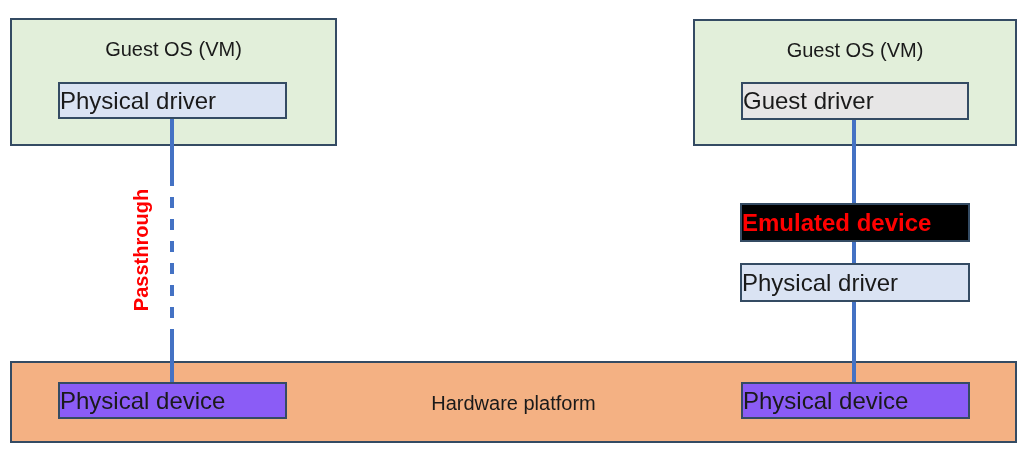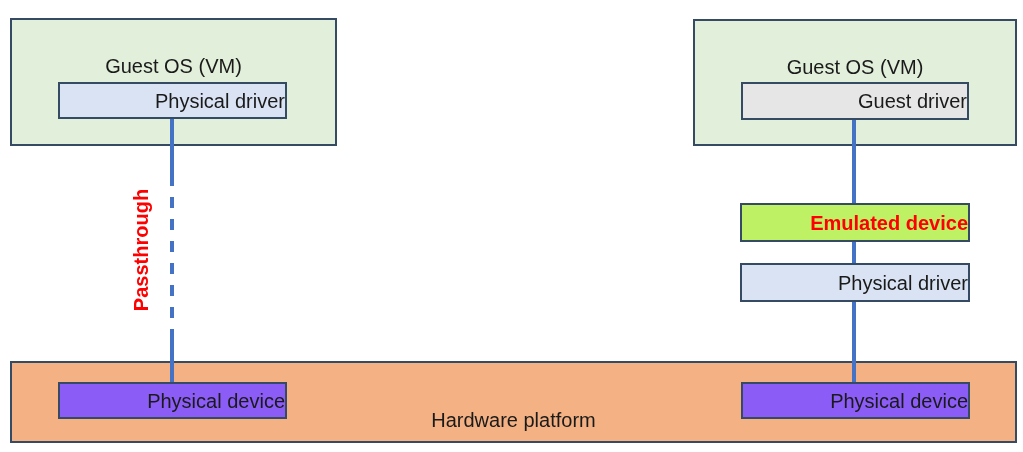--- a/index.html
+++ b/index.html
@@ -9,33 +9,33 @@
   }
   .section{
     position:absolute;border:2px solid #344B63;box-sizing:border-box;z-index:1;
   }
   .guest-os-left{left:10px;top:18px;width:327px;height:128px;background:#E2EFDA;}
   .guest-os-right{left:693px;top:19px;width:324px;height:127px;background:#E2EFDA;}
   .hypervisor{left:10px;top:172px;width:1007px;height:161px;background:#FFE699;}
   .hardware{left:10px;top:361px;width:1007px;height:82px;background:#F4B183;}
   .section-title{
     position:absolute;left:0;width:100%;text-align:center;
-    font-size:20px;line-height:26px;margin-top:17px;
+    font-size:20px;line-height:26px;
   }
   .guest-title{top:16px;}
   .hyp-title{top:64px;}
   .hw-title{top:27px;}
   .chip{
     position:absolute;border:2px solid #344B63;box-sizing:border-box;z-index:3;
-    display:flex;align-items:center;justify-content:flex-end;
-    font-size:20px;line-height:22px;
+    display:flex;align-items:center;justify-content:flex-start;
+    font-size:24px;line-height:22px;
   }
   .chip-driver{background:#DAE3F3;}
-  .chip-guest-driver{background:#E7E6E6;padding-left:17px;}
-  .chip-emulated{background:#bef264;color:#FF0000;font-weight:bold;}
+  .chip-guest-driver{background:#E7E6E6;}
+  .chip-emulated{background:#000000;color:#FF0000;font-weight:bold;}
   .chip-device{background:#8b5cf6;}
   .pd-left{left:58px;top:82px;width:229px;height:37px;}
   .gd-right{left:741px;top:82px;width:228px;height:38px;}
   .em-dev{left:740px;top:203px;width:230px;height:39px;}
   .pd-hyp{left:740px;top:263px;width:230px;height:39px;}
   .dev-left{left:58px;top:382px;width:229px;height:37px;}
   .dev-right{left:741px;top:382px;width:229px;height:37px;}
   .passthrough{
     position:absolute;left:61px;top:235px;width:160px;height:30px;
     transform:rotate(-90deg);transform-origin:50% 50%;

